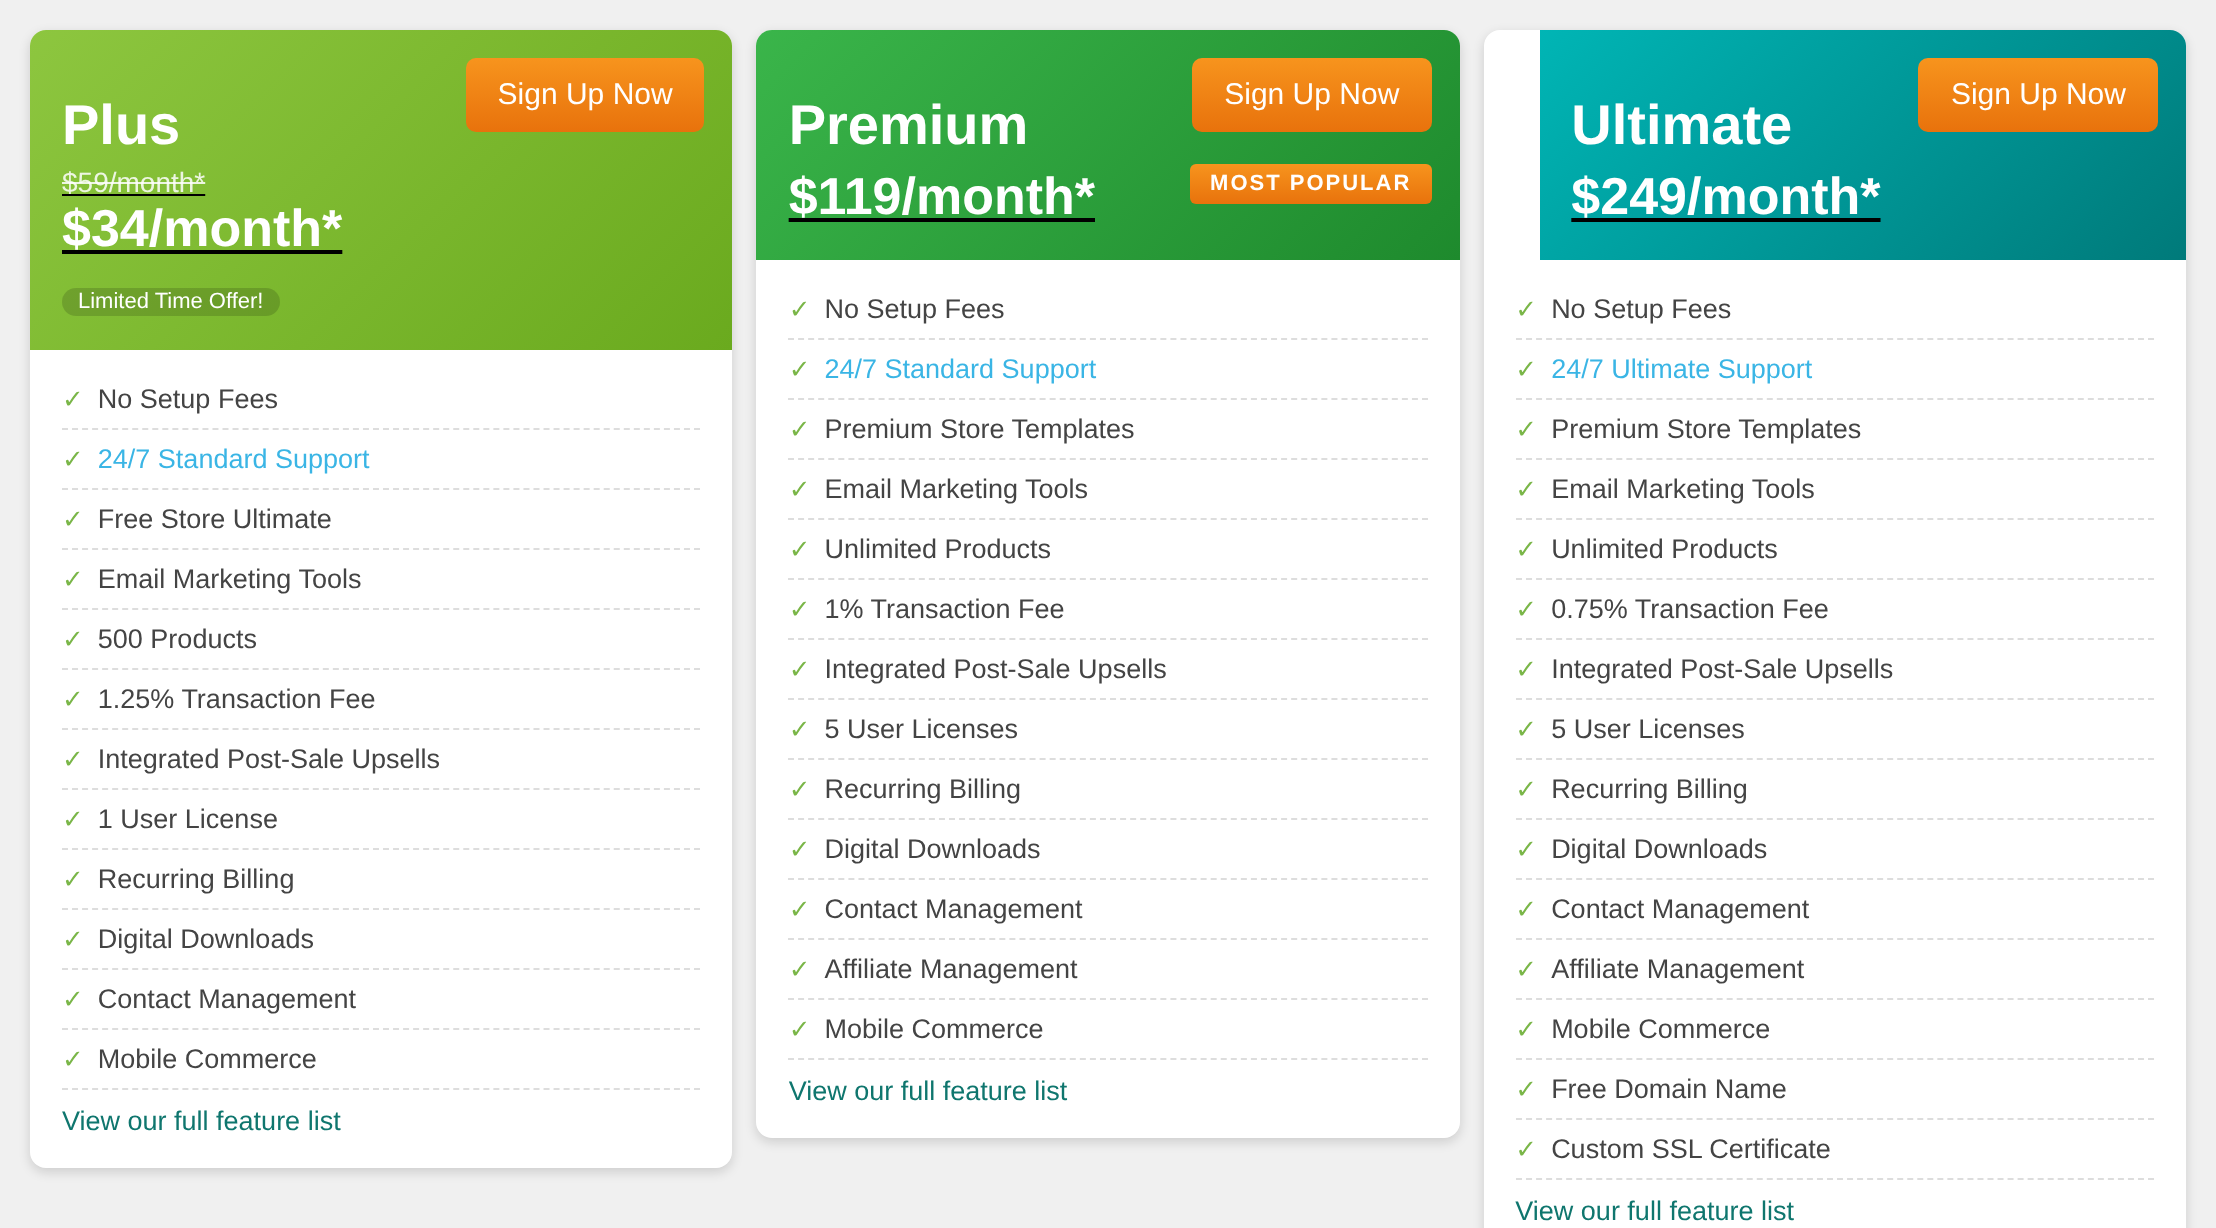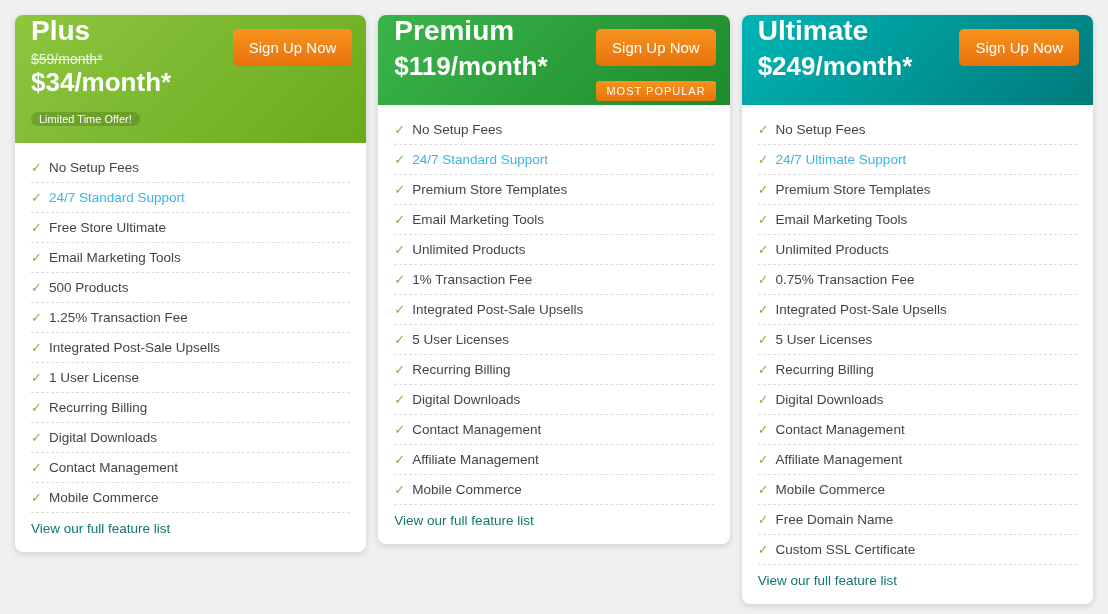--- a/index.html
+++ b/index.html
@@ -19,75 +19,77 @@
       align-items: flex-start;
     }
     .plan-card {
       flex: 1;
       border-radius: 8px;
       overflow: hidden;
       background: #fff;
       box-shadow: 0 2px 6px rgba(0,0,0,0.15);
     }
     .plan-header {
-      padding: 0 16px 16px;
+      padding: 32px 16px 16px;
       position: relative;
       min-height: 90px;
     }
     .plan-header.plus {
       background: linear-gradient(135deg, #8dc63f 0%, #6aaa1e 100%);
     }
     .plan-header.premium {
       background: linear-gradient(135deg, #3ab54a 0%, #1e8a2d 100%);
     }
     .plan-header.ultimate {
       background: linear-gradient(135deg, #00b5b5 0%, #007a7a 100%);
+      margin-left: 28px;
     }
     .plan-title {
       color: #fff;
       font-size: 28px;
       font-weight: bold;
       margin-bottom: 4px;
     }
     .plan-price-old {
       color: rgba(255,255,255,0.85);
       font-size: 14px;
       text-decoration: line-through;
     }
     .plan-price-main {
       color: #fff;
       font-size: 26px;
       font-weight: bold;
     }
     .price-wrapper {
       display: flex;
       flex-direction: column;
+      text-decoration: underline;
     }
     .sign-up-btn {
       position: absolute;
       top: 14px;
       right: 14px;
       background: linear-gradient(to bottom, #f7941d, #e8720c);
       color: #fff;
       border: none;
       border-radius: 5px;
       padding: 10px 16px;
       font-size: 15px;
       font-weight: normal;
       cursor: pointer;
       white-space: nowrap;
     }
     .most-popular-badge {
       position: absolute;
-      bottom: 4px;
+      bottom: 28px;
       right: 14px;
       background: linear-gradient(to bottom, #f7941d, #e8720c);
       color: #fff;
       font-size: 11px;
-      font-weight: normal;
+      font-weight: bold;
       padding: 4px 10px;
       border-radius: 3px;
       letter-spacing: 1px;
       text-transform: uppercase;
     }
     .plan-features {
       padding: 10px 16px 16px;
     }
     .feature-item {
       display: flex;

